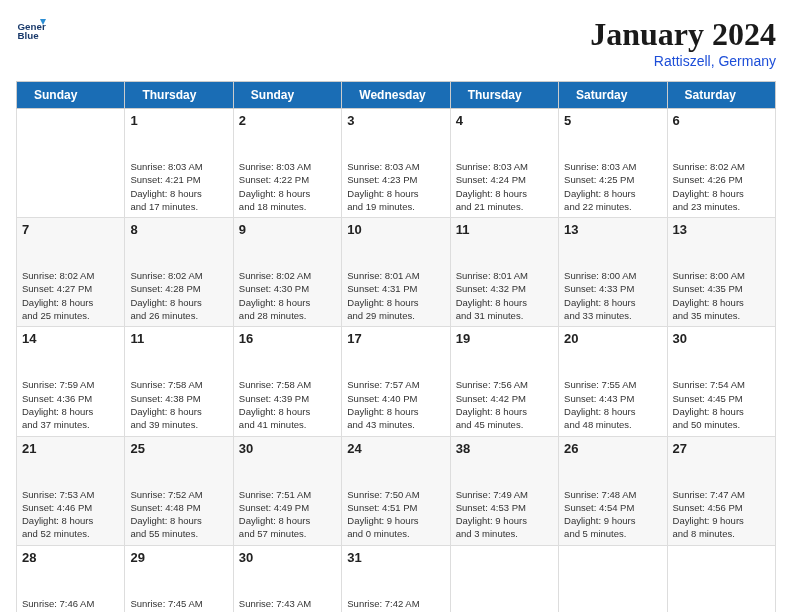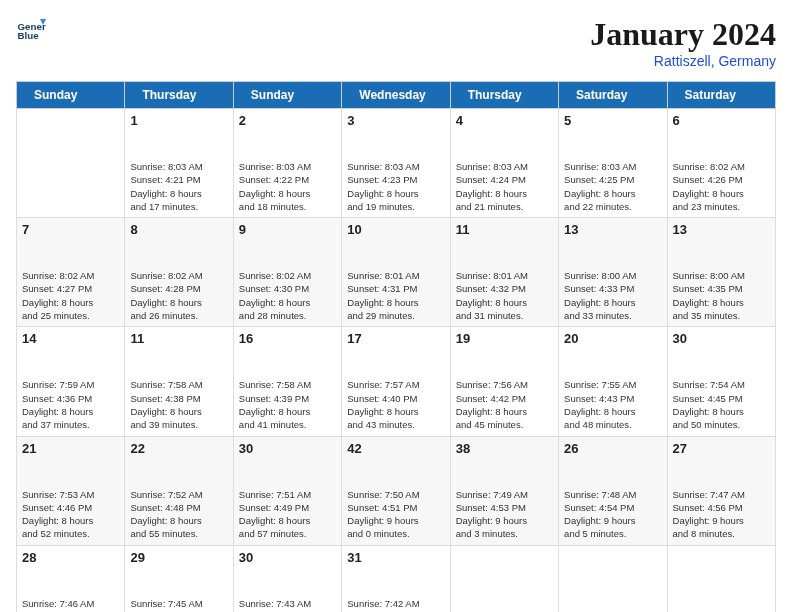--- a/index.html
+++ b/index.html
@@ -196,29 +196,29 @@
           <div class="day-number">30</div>
           <div class="day-info">Sunrise: 7:54 AM<br>Sunset: 4:45 PM<br>Daylight: 8 hours<br>and 50 minutes.</div>
         </td>
       </tr>
       <tr>
         <td>
           <div class="day-number">21</div>
           <div class="day-info">Sunrise: 7:53 AM<br>Sunset: 4:46 PM<br>Daylight: 8 hours<br>and 52 minutes.</div>
         </td>
         <td>
-          <div class="day-number">22</div>
+          <div class="day-number">25</div>
           <div class="day-info">Sunrise: 7:52 AM<br>Sunset: 4:48 PM<br>Daylight: 8 hours<br>and 55 minutes.</div>
         </td>
         <td>
           <div class="day-number">30</div>
           <div class="day-info">Sunrise: 7:51 AM<br>Sunset: 4:49 PM<br>Daylight: 8 hours<br>and 57 minutes.</div>
         </td>
         <td>
-          <div class="day-number">42</div>
+          <div class="day-number">24</div>
           <div class="day-info">Sunrise: 7:50 AM<br>Sunset: 4:51 PM<br>Daylight: 9 hours<br>and 0 minutes.</div>
         </td>
         <td>
           <div class="day-number">38</div>
           <div class="day-info">Sunrise: 7:49 AM<br>Sunset: 4:53 PM<br>Daylight: 9 hours<br>and 3 minutes.</div>
         </td>
         <td>
           <div class="day-number">26</div>
           <div class="day-info">Sunrise: 7:48 AM<br>Sunset: 4:54 PM<br>Daylight: 9 hours<br>and 5 minutes.</div>
         </td>

